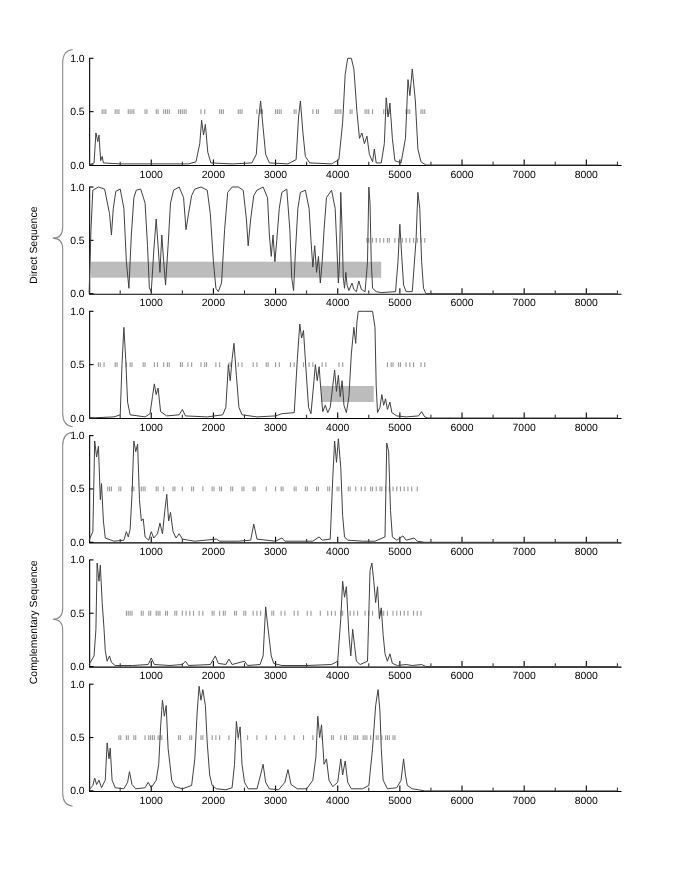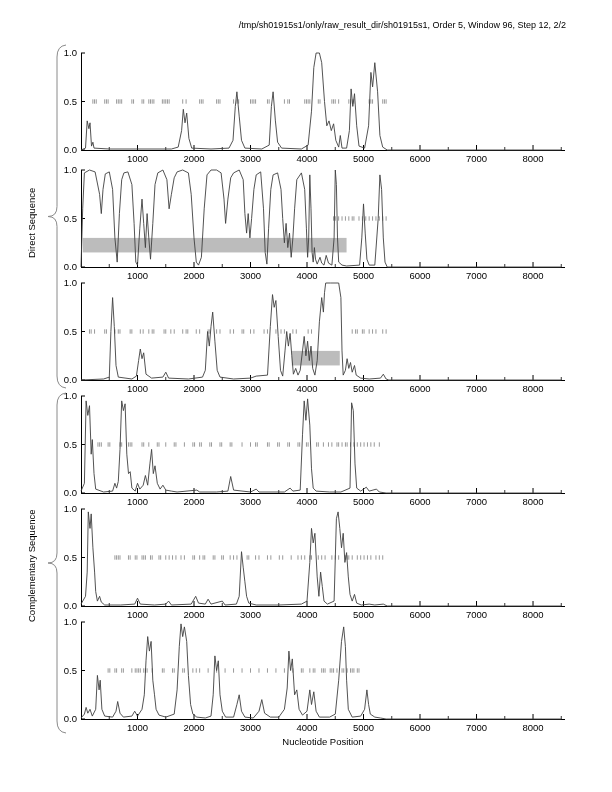--- a/index.html
+++ b/index.html
@@ -9,21 +9,20 @@
   #chart-svg{position:absolute;left:0;top:0;}
   .vlabel{position:absolute;font-size:9.5px;white-space:nowrap;transform:rotate(-90deg);transform-origin:left top;}
   #direct-label{left:26px;top:258px;}
   #comp-label{left:26px;top:622px;}
   #x-axis-label{position:absolute;left:81px;width:484px;top:736px;text-align:center;font-size:9.5px;}
 </style>
 </head>
 <body>
 
 <div id="page">
-  <div id="title">/tmp/sh01915s1/only/raw_result_dir/sh01915s1, Order 5, Window 96, Step 12, 2/2</div>
   <svg id="chart-svg" width="612" height="792">
       <g transform="translate(81,53)">
         <path d="M0.5,0 V97.5 M0,97.5 H484" stroke="#000000" stroke-width="1" fill="none"></path>
         <line x1="0" y1="97" x2="4" y2="97" stroke="#000000" stroke-width="1"></line>
         <text x="-4" y="100.2" text-anchor="end" font-size="9.5" font-family="&quot;Liberation Sans&quot;, sans-serif" fill="#000000">0.0</text>
         <line x1="0" y1="48.5" x2="4" y2="48.5" stroke="#000000" stroke-width="1"></line>
         <text x="-4" y="51.7" text-anchor="end" font-size="9.5" font-family="&quot;Liberation Sans&quot;, sans-serif" fill="#000000">0.5</text>
         <line x1="0" y1="0" x2="4" y2="0" stroke="#000000" stroke-width="1"></line>
         <text x="-4" y="3.2" text-anchor="end" font-size="9.5" font-family="&quot;Liberation Sans&quot;, sans-serif" fill="#000000">1.0</text>
         <line x1="28.251225776325004" y1="97" x2="28.251225776325004" y2="94" stroke="#000000" stroke-width="0.8"></line>
@@ -543,14 +542,13 @@
         <line x1="272.90684099929956" y1="46.3" x2="272.90684099929956" y2="50.7" stroke="#9a9a9a" stroke-width="1"></line>
         <line x1="276.29698809245855" y1="46.3" x2="276.29698809245855" y2="50.7" stroke="#9a9a9a" stroke-width="1"></line>
         <line x1="277.99206163903807" y1="46.3" x2="277.99206163903807" y2="50.7" stroke="#9a9a9a" stroke-width="1"></line>
         <polyline points="0.0,96.0 3.4,92.1 5.1,85.4 6.8,91.2 9.0,87.3 11.3,94.1 14.7,87.3 16.4,53.4 18.1,67.9 19.2,58.2 20.9,87.3 23.7,94.1 31.6,95.1 35.0,89.2 36.7,79.5 39.0,91.2 42.4,95.1 50.9,94.1 53.7,89.2 56.5,94.1 61.0,87.3 63.3,72.8 65.0,38.8 66.7,14.6 68.4,29.1 70.1,19.4 71.8,58.2 73.5,72.8 75.1,87.3 78.0,93.1 84.8,95.1 93.2,92.1 96.1,67.9 98.3,24.3 100.0,1.9 101.7,14.6 103.4,4.9 105.7,19.4 107.4,53.4 109.6,82.5 111.9,92.1 115.8,95.1 124.3,96.0 130.0,94.1 132.2,72.8 133.9,33.9 135.6,48.5 137.3,38.8 139.0,72.8 141.3,89.2 144.6,95.1 152.6,95.1 155.9,82.5 158.2,72.8 160.5,89.2 163.9,95.1 172.3,96.0 178.0,89.2 180.8,77.6 183.6,91.2 189.3,95.1 197.8,95.1 203.4,87.3 206.2,66.0 207.9,29.1 209.6,48.5 211.3,36.9 213.6,72.8 215.8,67.9 218.1,87.3 221.5,93.1 226.0,89.2 228.8,67.9 230.5,82.5 232.8,69.8 235.1,89.2 238.4,95.1 248.6,95.1 254.3,92.1 257.7,58.2 260.5,19.4 262.7,4.9 264.4,24.3 265.6,58.2 267.3,87.3 271.2,95.1 279.7,94.1 283.6,87.3 285.9,67.9 287.6,82.5 289.3,92.1 293.8,95.1 299.5,96.0 305.1,97.0 480.3,97.0" fill="none" stroke="#3f3f3f" stroke-width="0.9" stroke-linejoin="round"></polyline>
       </g>
       <path d="M 66 45 Q 57 46 57 57 L 57 206.5 Q 57 216.5 48 216.5 Q 57 216.5 57 226.5 L 57 376 Q 57 387 66 388" fill="none" stroke="#8a8a8a" stroke-width="1"></path>
       <path d="M 66 393 Q 57 394 57 405 L 57 553 Q 57 563 48 563 Q 57 563 57 573 L 57 721 Q 57 732 66 733" fill="none" stroke="#8a8a8a" stroke-width="1"></path>
     </svg>
   <div id="direct-label" class="vlabel">Direct Sequence</div>
   <div id="comp-label" class="vlabel">Complementary Sequence</div>
-  <div id="x-axis-label">Nucleotide Position</div>
 </div>
 
 </body></html>

